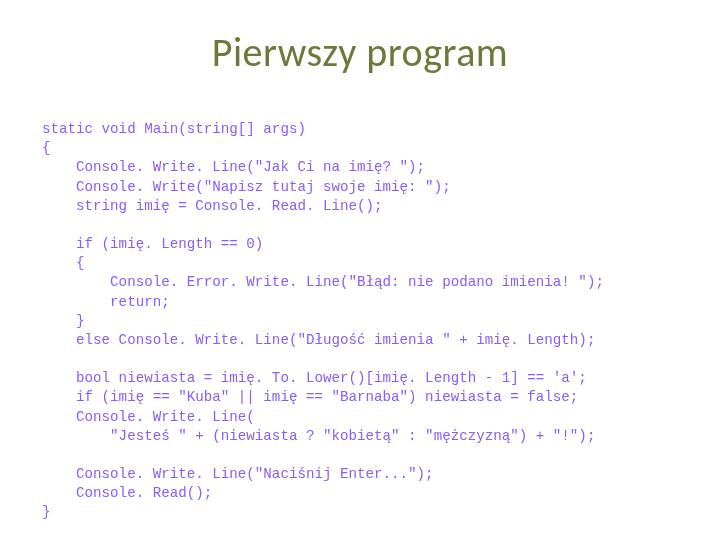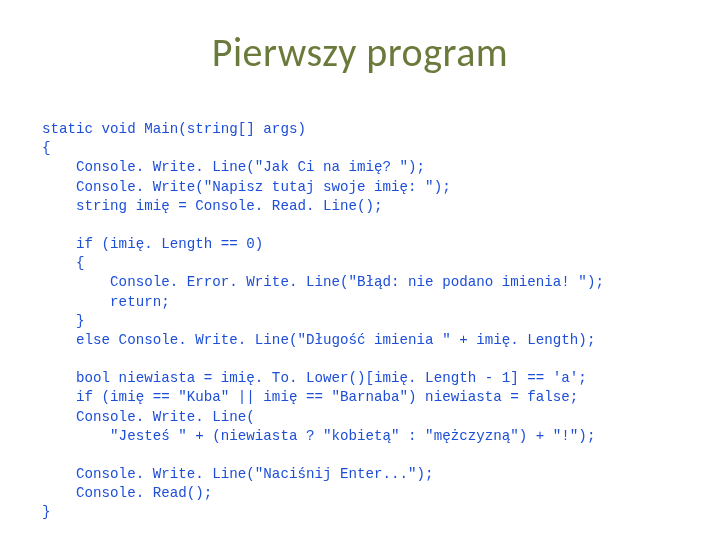--- a/index.html
+++ b/index.html
@@ -29,21 +29,21 @@
     letter-spacing: 0.5px;
   }
   .code-block {
     position: absolute;
     top: 120px;
     left: 42px;
     right: 42px;
     font-family: "Courier New", Courier, monospace;
     font-size: 14.2px;
     line-height: 1.35;
-    color: #1d4ed8;
+    color: #8b5cf6;
     white-space: pre;
   }
 </style>
 </head>
 <body>
 
 <div class="slide">
   <div class="title">Pierwszy program</div>
   <div class="code-block"><span>static void Main(string[] args)</span>
 <span>{</span>

